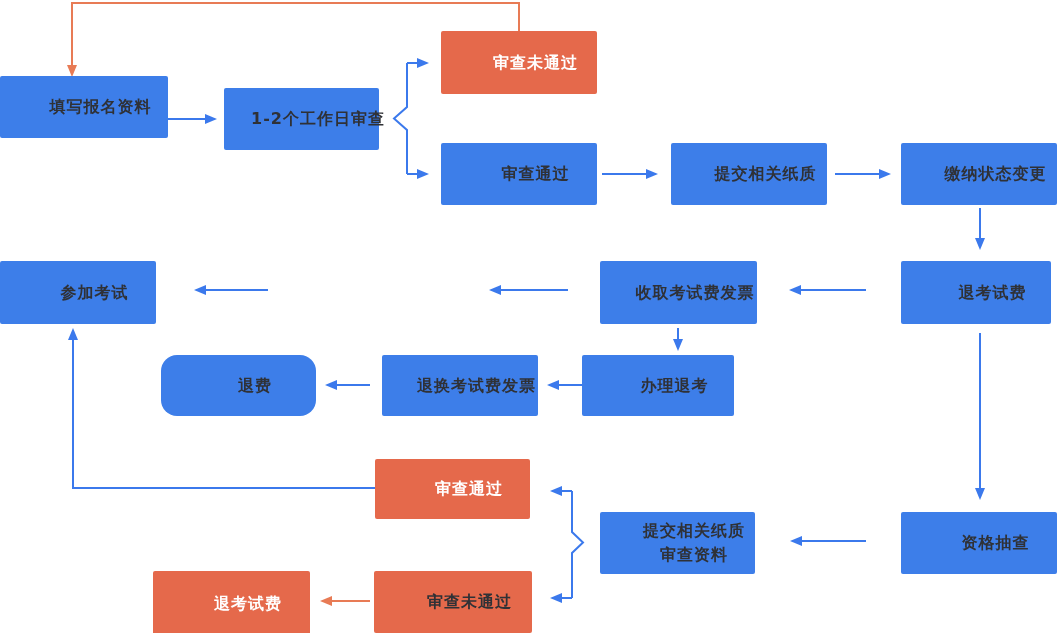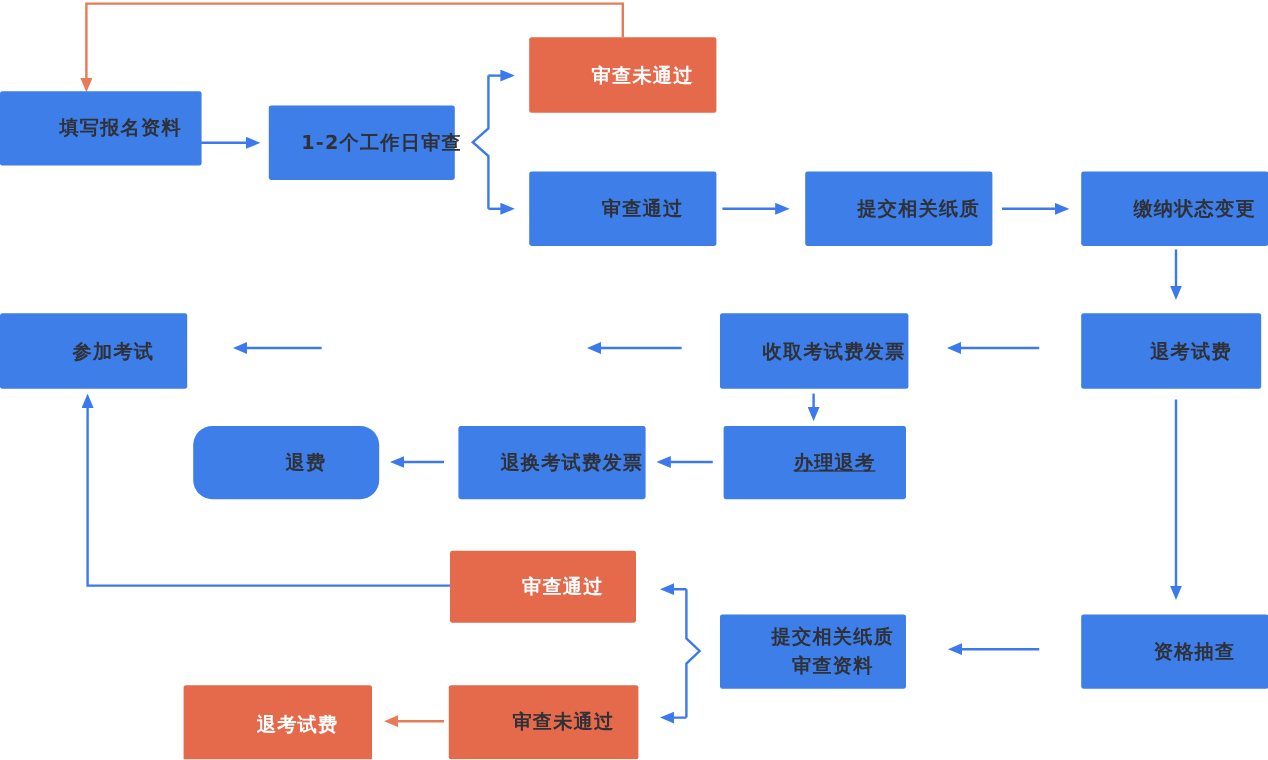--- a/index.html
+++ b/index.html
@@ -20,21 +20,21 @@
   #n0 {left:0px;   top:76px;  width:168px;height:62px;}
   #n1 {left:224px; top:88px;  width:155px;height:62px;}
   #n2 {left:441px; top:31px;  width:156px;height:63px;}
   #n3 {left:441px; top:143px; width:156px;height:62px;}
   #n4 {left:671px; top:143px; width:156px;height:62px;}
   #n5 {left:901px; top:143px; width:156px;height:62px;}
   #n6 {left:901px; top:261px; width:150px;height:63px;}
   #n7 {left:600px; top:261px; width:157px;height:63px;}
   #n8 {left:300px; top:261px; width:157px;height:63px;}
   #n9 {left:0px;   top:261px; width:156px;height:63px;}
-  #n10{left:603px; top:355px; width:152px;height:61px;text-decoration:underline;}
+  #n10{left:582px; top:355px; width:152px;height:61px;}
   #n11{left:382px; top:355px; width:156px;height:61px;}
   #n12{left:161px; top:355px; width:155px;height:61px;border-radius:16px;}
   #n13{left:901px; top:512px; width:156px;height:62px;}
   #n14{left:600px; top:512px; width:155px;height:62px;}
   #n15{left:375px; top:459px; width:155px;height:60px;}
   #n16{left:374px; top:571px; width:158px;height:62px;}
   #n17{left:153px; top:571px; width:157px;height:66px;}
   #n14 span{display:block;}
 </style>
 </head>

